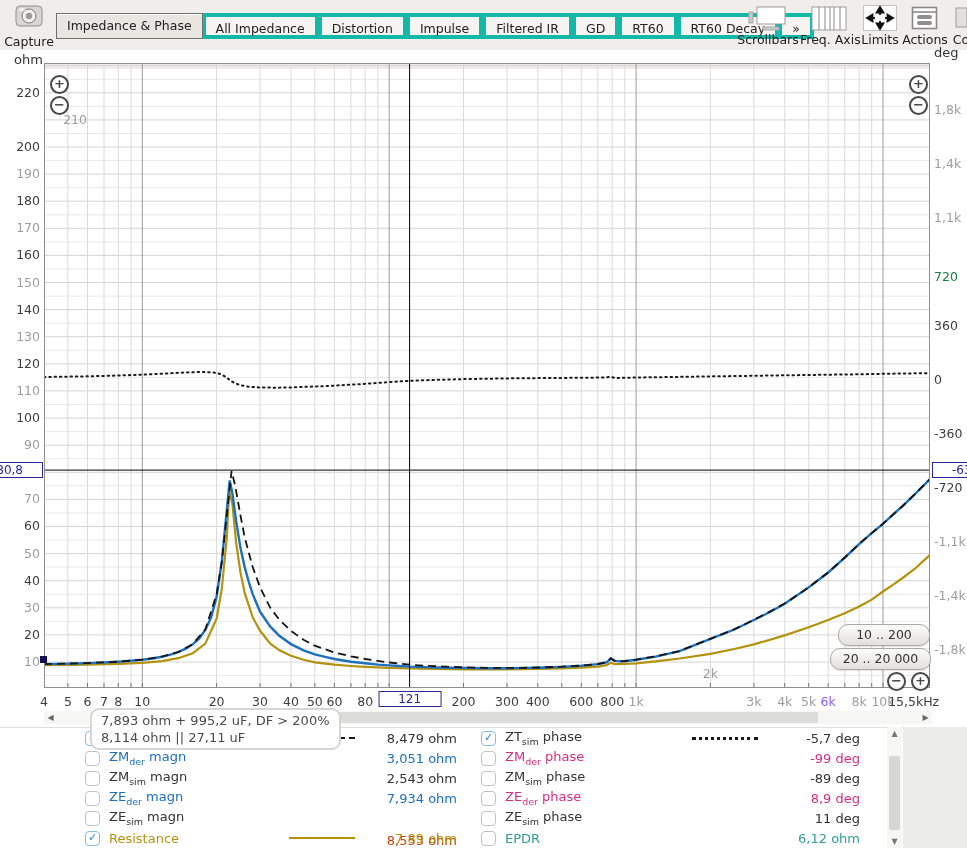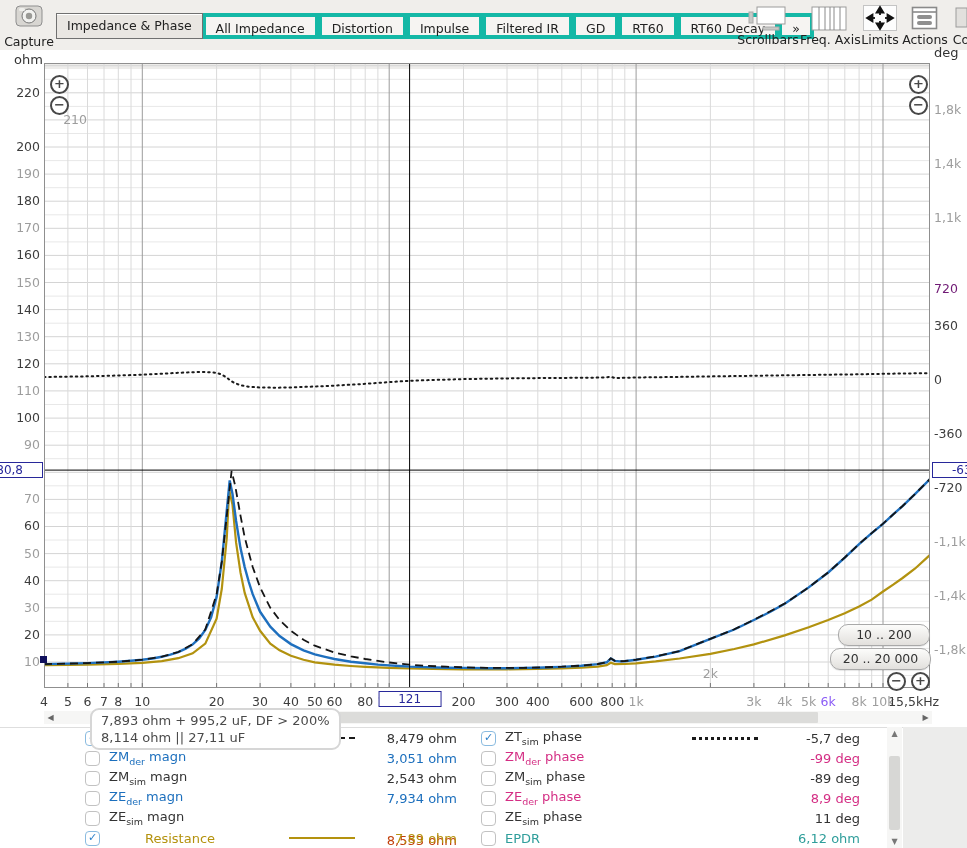--- a/index.html
+++ b/index.html
@@ -295,21 +295,21 @@
       <div class="axlabel" style="color: rgb(157, 157, 157); left: 0px; width: 40px; text-align: right; top: 491.362px;">70</div>
       <div class="axlabel" style="color: rgb(61, 61, 61); left: 0px; width: 40px; text-align: right; top: 518.465px;">60</div>
       <div class="axlabel" style="color: rgb(157, 157, 157); left: 0px; width: 40px; text-align: right; top: 545.568px;">50</div>
       <div class="axlabel" style="color: rgb(61, 61, 61); left: 0px; width: 40px; text-align: right; top: 572.671px;">40</div>
       <div class="axlabel" style="color: rgb(157, 157, 157); left: 0px; width: 40px; text-align: right; top: 599.775px;">30</div>
       <div class="axlabel" style="color: rgb(61, 61, 61); left: 0px; width: 40px; text-align: right; top: 626.878px;">20</div>
       <div class="axlabel" style="color: rgb(157, 157, 157); left: 0px; width: 40px; text-align: right; top: 653.981px;">10</div>
       <div class="axlabel" style="color: rgb(157, 157, 157); left: 934px; top: 101.958px;">1,8k</div>
       <div class="axlabel" style="color: rgb(157, 157, 157); left: 934px; top: 155.966px;">1,4k</div>
       <div class="axlabel" style="color: rgb(157, 157, 157); left: 934px; top: 209.975px;">1,1k</div>
-      <div class="axlabel" style="color: #701a75; left: 934px; top: 281px;">720</div>
+      <div class="axlabel" style="color: #15803d; left: 934px; top: 269px;">720</div>
       <div class="axlabel" style="color: rgb(61, 61, 61); left: 934px; top: 317.992px;">360</div>
       <div class="axlabel" style="color: rgb(61, 61, 61); left: 934px; top: 372.001px;">0</div>
       <div class="axlabel" style="color: rgb(61, 61, 61); left: 934px; top: 426.009px;">-360</div>
       <div class="axlabel" style="color: rgb(61, 61, 61); left: 934px; top: 480.018px;">-720</div>
       <div class="axlabel" style="color: rgb(157, 157, 157); left: 934px; top: 534.027px;">-1,1k</div>
       <div class="axlabel" style="color: rgb(157, 157, 157); left: 934px; top: 588.035px;">-1,4k</div>
       <div class="axlabel" style="color: rgb(157, 157, 157); left: 934px; top: 642.044px;">-1,8k</div>
       <div class="axlabel" style="color: rgb(61, 61, 61); left: 44px; top: 694px; transform: translateX(-50%);">4</div>
       <div class="axlabel" style="color: rgb(61, 61, 61); left: 67.9286px; top: 694px; transform: translateX(-50%);">5</div>
       <div class="axlabel" style="color: rgb(61, 61, 61); left: 87.4797px; top: 694px; transform: translateX(-50%);">6</div>
@@ -387,21 +387,21 @@
           <span class="lval" style="color: rgb(28, 111, 189);">7,934 ohm</span>
         </div>
         <div class="lrow">
           <span class="cbx"></span>
           <span class="lname" style="color: rgb(51, 51, 51);">ZE<sub>sim</sub> magn</span>
           <span class="lsample"></span>
           <span class="lval" style="color: #c2410c; margin-top: 44px;">8,553 ohm</span>
         </div>
         <div class="lrow">
           <span class="cbx on">✓</span>
-          <span class="lname" style="color: rgb(180, 146, 14); margin-left: 36px;">Resistance</span>
+          <span class="lname" style="color: rgb(180, 146, 14);">Resistance</span>
           <span class="lsample">
             <span class="sline" style="border-top: 2.5px solid rgb(180, 146, 14);"></span>
           </span>
           <span class="lval" style="color: rgb(180, 146, 14);">7,89 ohm</span>
         </div>
       </div>
     <div class="lcol" id="legend-right" style="left:481px;width:379px">
         <div class="lrow">
           <span class="cbx on">✓</span>
           <span class="lname" style="color: rgb(51, 51, 51);">ZT<sub>sim</sub> phase</span>

